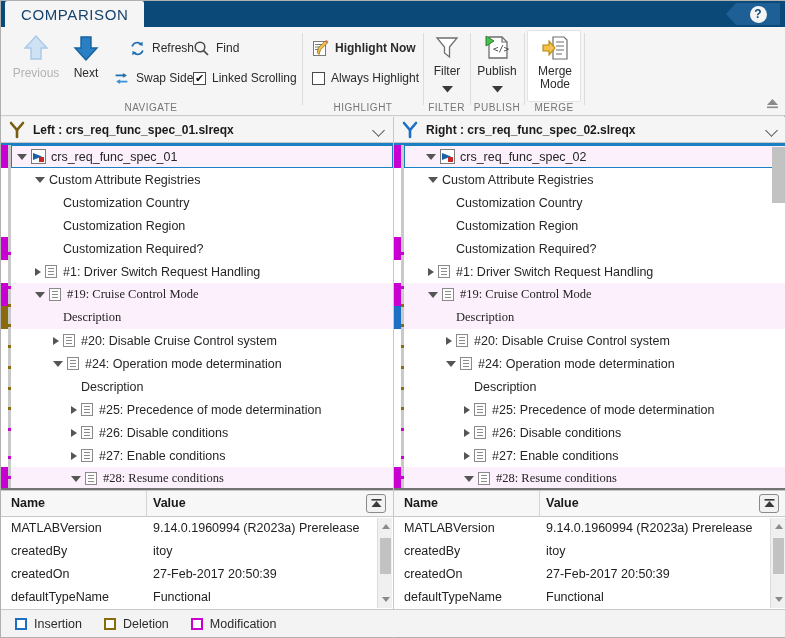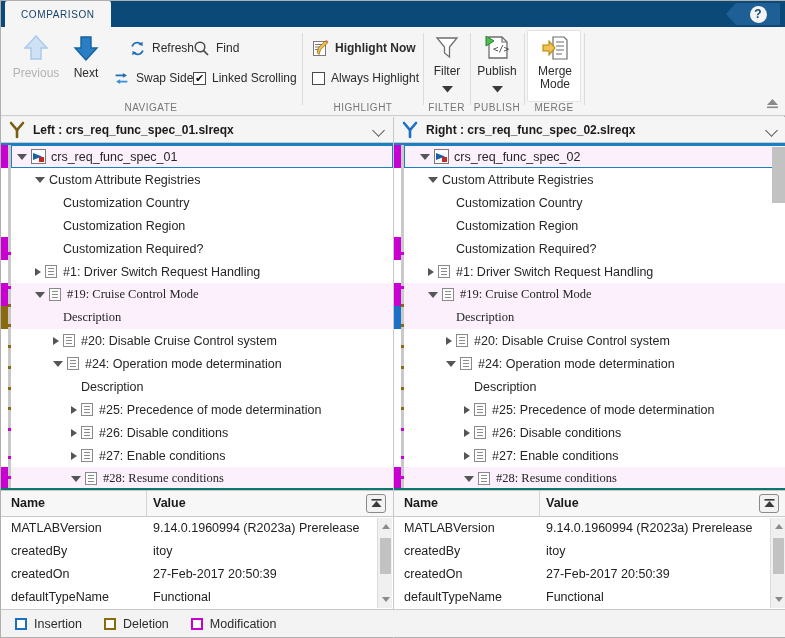--- a/index.html
+++ b/index.html
@@ -20,21 +20,21 @@
   
   .titlebar {
     position: absolute; left: 0; top: 0; width: 785px; height: 26px;
     background: #0b4a78;
   }
   .tab {
     position: absolute; left: 4px; top: 0; height: 26px;
     padding: 0 16px;
     background: #f5f5f5;
     color: #16436b;
-    font-size: 10px;
+    font-size: 15px;
     letter-spacing: .6px;
     display: flex; align-items: center;
     border-top-left-radius: 2px; border-top-right-radius: 2px;
   }
   .help-btn {
     position: absolute; right: 6px; top: 2px;
     width: 54px; height: 22px;
     display: flex; align-items: center; justify-content: flex-end;
   }
   .help-chev {
@@ -92,21 +92,21 @@
     border-radius: 2px;
   }
   .collapse-ribbon {
     position: absolute; right: 6px; bottom: 2px;
     font-size: 13px; color: #555;
   }
 
   
   .pane {
     position: absolute; top: 116px; width: 392px; height: 492px;
-    background: #0f766e;
+    background: #737373;
   }
   .pane.left  { left: 0; }
   .pane.right { left: 393px; }
   .pane-splitter {
     position: absolute; left: 392px; top: 116px; width: 1px; height: 522px;
     background: #c8c8c8;
   }
 
   .pathbar {
     position: relative; height: 26px; width: 100%;
@@ -561,21 +561,21 @@
           <div class="tick" style="top: 179.4px; background: rgb(138, 106, 14); width: 3px; height: 3px;"></div>
           <div class="tick" style="top: 200.1px; background: rgb(138, 106, 14); width: 3px; height: 3px;"></div>
           <div class="tick" style="top: 220.8px; background: rgb(138, 106, 14); width: 3px; height: 3px;"></div>
           <div class="tick" style="top: 241.5px; background: rgb(138, 106, 14); width: 3px; height: 3px;"></div>
           <div class="tick" style="top: 262.2px; background: rgb(138, 106, 14); width: 3px; height: 3px;"></div>
           <div class="tick" style="top: 282.9px; background: rgb(200, 0, 210); width: 3px; height: 3px;"></div>
           <div class="tick" style="top: 310.5px; background: rgb(200, 0, 210); width: 3px; height: 3px;"></div>
           <div class="tick" style="top: 331.2px; background: rgb(200, 0, 210); width: 3px; height: 3px;"></div>
         </div>
       <div class="rows" id="right-rows">
-          <div class="row sel" style="padding-left: 16px;">
+          <div class="row sel" style="padding-left: 22px;">
             <span class="tri open"></span>
             <span class="slxicon"></span>
             <span>crs_req_func_spec_02</span>
           </div>
           <div class="row" style="padding-left: 24px;">
             <span class="tri open"></span>
             <span>Custom Attribute Registries</span>
           </div>
           <div class="row" style="padding-left: 42px;">
             <span class="tri none"></span>

